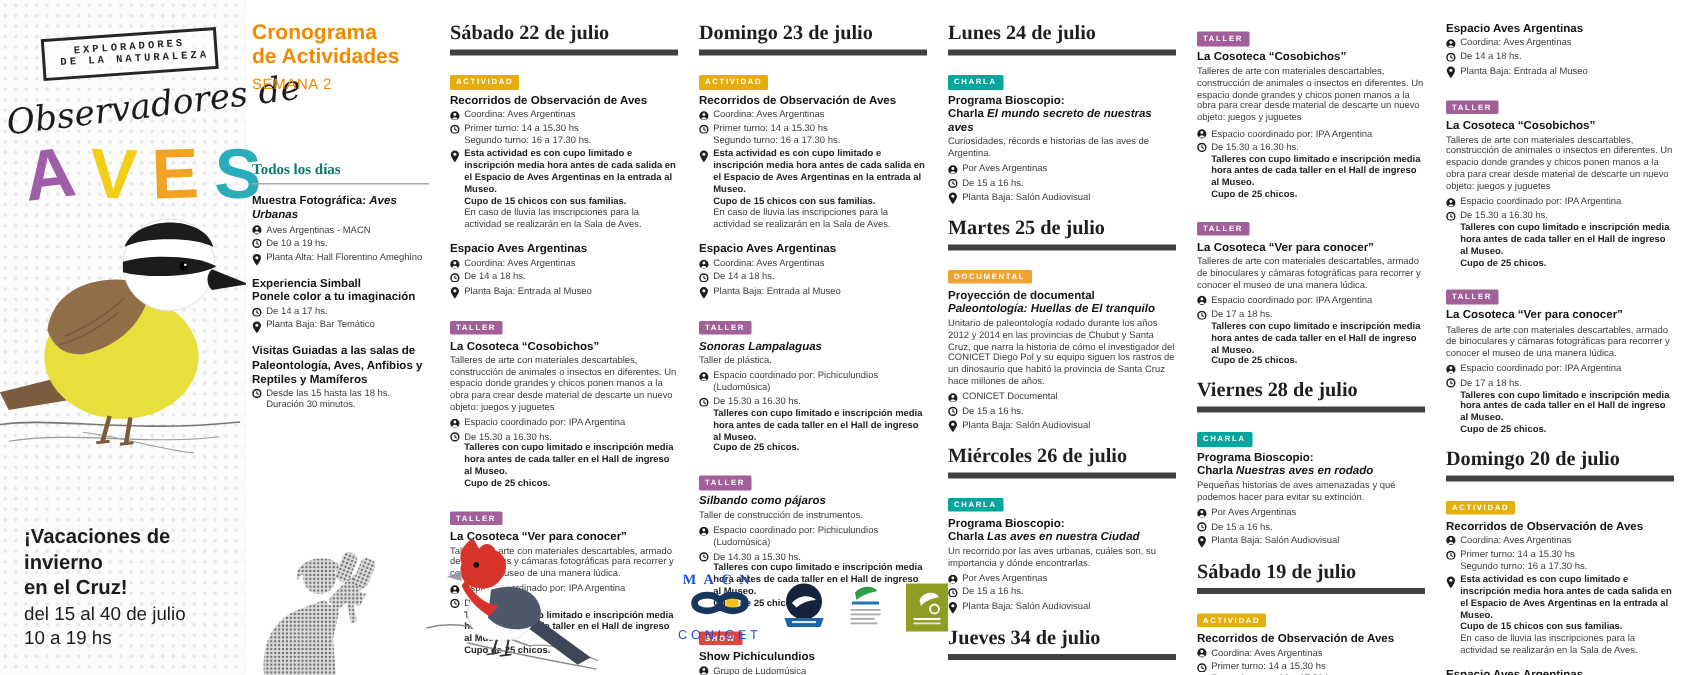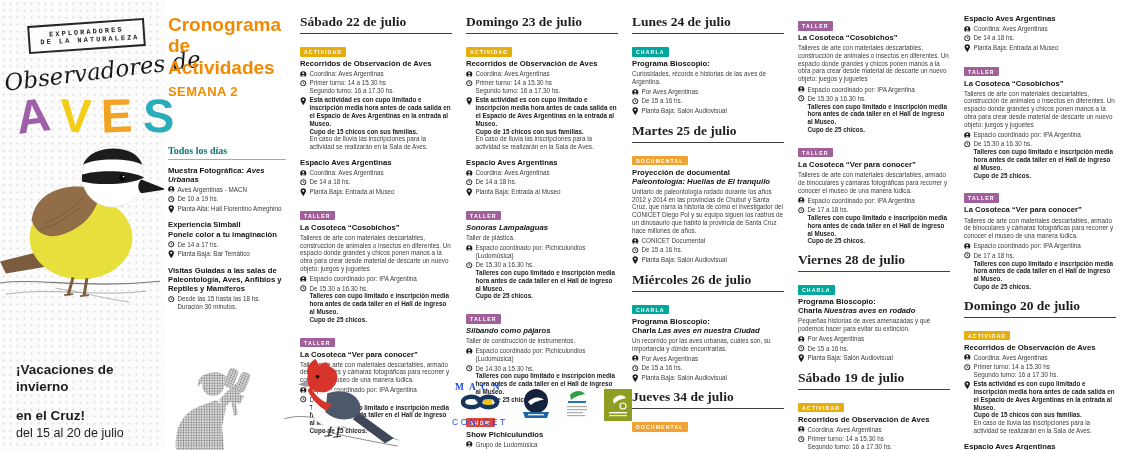--- a/index.html
+++ b/index.html
@@ -21,35 +21,35 @@
     color:#1b1b1b;transform:rotate(-7deg);white-space:nowrap;}
   .aves{position:absolute;left:16px;top:92px;display:flex;gap:10px;
     font-size:47px;font-weight:700;line-height:1;}
   .aves span{display:inline-block;}
   .aves span:nth-child(1){transform:rotate(-7deg);}
   .aves span:nth-child(2){transform:rotate(2deg);}
   .aves span:nth-child(3){transform:rotate(-2deg);}
   .aves span:nth-child(4){transform:rotate(1deg);}
   .kiskadee{position:absolute;left:-4px;top:132px;}
   .vacaciones{position:absolute;left:16px;top:350px;color:#1c1c1c;}
-  .vac-b{font-size:13.5px;font-weight:700;line-height:1.25;margin-top:12px;}
+  .vac-b{font-size:13.5px;font-weight:700;line-height:1.25;}
   .vac-r{font-size:12.5px;line-height:1.3;}
 
   
   .main{position:absolute;left:168px;top:14px;width:952px;display:flex;gap:14px;}
   .program-col{width:118px;flex:none;}
-  .prog-title{font-size:19px;line-height:1.12;font-weight:700;color:#F18A00;margin:0;}
-  .semana{font-size:13px;font-weight:700;color:#F18A00;letter-spacing:.4px;margin-top:6px;}
+  .prog-title{font-size:14px;line-height:1.12;font-weight:700;color:#F18A00;margin:0;}
+  .semana{font-size:10px;font-weight:400;color:#F18A00;letter-spacing:.4px;margin-top:6px;}
   .todos{font-family:"Liberation Serif",serif;font-weight:700;color:#0f766e;
     font-size:10px;margin:46px 0 6px;padding-bottom:3px;border-bottom:1px solid #a8a8a8;}
   .day-cols{display:flex;gap:14px;flex:1;}
   .day-col{width:152px;flex:none;}
 
   .day-heading{font-family:"Liberation Serif",serif;font-size:13.5px;font-weight:700;
-    color:#1e1e1e;margin:0 0 6px;padding-bottom:3px;border-bottom:1px solid #404040;}
+    color:#1e1e1e;margin:0 0 6px;padding-bottom:3px;border-bottom:4px solid #404040;}
   .event{margin-bottom:7px;}
   .tag{display:inline-block;font-size:5.2px;font-weight:700;color:#fff;
     letter-spacing:1.1px;padding:2px 4px 1.5px;border-radius:1px;margin-bottom:2.5px;}
   .etitle{font-size:7.7px;line-height:1.18;font-weight:700;color:#141414;margin-bottom:2px;}
   .etitle .it{font-style:italic;}
   .desc{font-size:6.3px;line-height:1.24;color:#3c3c3c;margin:0 0 2.5px;}
   .detail{display:flex;gap:3px;margin-bottom:1.5px;}
   .dicon{width:6.5px;flex:none;padding-top:.5px;}
   .dicon svg{width:6.5px;height:auto;display:block;}
   .dtext{font-size:6.3px;line-height:1.24;color:#3c3c3c;flex:1;}
@@ -96,21 +96,22 @@
       <circle cx="128" cy="45" r="3" fill="#000"></circle>
       <circle cx="129.1" cy="44" r="0.9" fill="#fff"></circle>
       <path d="M147,47 L172,57 L147,61 C143,57 143,51 147,47 Z" fill="#1a1a1a"></path>
       <path d="M78,146 L73,164 M92,147 L89,165" stroke="#7B5C3E" stroke-width="3" fill="none"></path>
       <path d="M69,164 L78,163 M85,165 L94,164" stroke="#7B5C3E" stroke-width="2" fill="none"></path>
     </svg>
 
     <div class="vacaciones">
       <div class="vac-b">¡Vacaciones de invierno</div>
       <div class="vac-b">en el Cruz!</div>
-      <div class="vac-r">del 15 al 20 de julio</div>
+      <div class="vac-r">del 15 al 40 de julio</div>
+      <div class="vac-r">10 a 19 hs</div>
     </div>
   </aside>
 
   <div class="main">
     <section class="program-col">
       <h1 class="prog-title">
         <span>Cronograma</span><br>
         <span>de Actividades</span>
       </h1>
       <div class="semana">SEMANA 2</div>
@@ -481,20 +482,21 @@
               <span class="dicon"></span>
               <div class="dtext">
                 <div class="dline">De 17 a 18 hs.</div>
               </div>
             </div></article>
         </div>
         <div class="day-col">
           <h3 class="day-heading">Lunes 24 de julio</h3>
           <article class="event"><span class="tag" style="background-color: rgb(1, 166, 156);">CHARLA</span><br><div class="etitle">
               <div class="tline"><span>Programa Bioscopio:</span></div>
+              <div class="tline"><span>Charla </span><span class="it">El mundo secreto de nuestras aves</span></div>
             </div><p class="desc">Curiosidades, récords e historias de las aves de Argentina.</p><div class="detail">
               <span class="dicon">
                 <svg viewBox="0 0 10 10">
                   <circle cx="5" cy="5" r="4.7" fill="#1d1d1b"></circle>
                   <circle cx="5" cy="3.6" r="1.5" fill="#fff"></circle>
                   <path d="M2.1 8.7 a3 3 0 0 1 5.8 0 z" fill="#fff"></path>
                 </svg>
               </span>
               <div class="dtext">
                 <div class="dline">Por Aves Argentinas</div>

